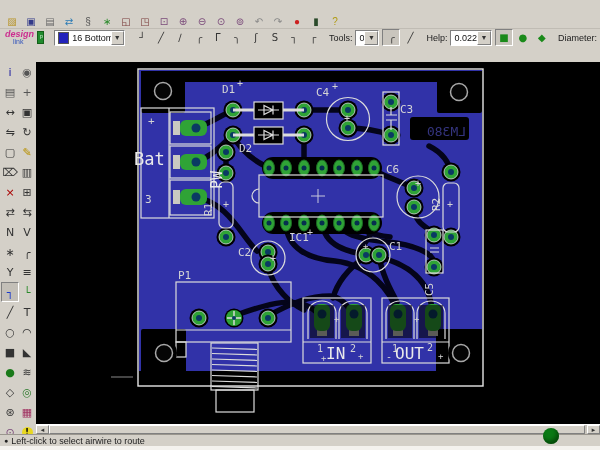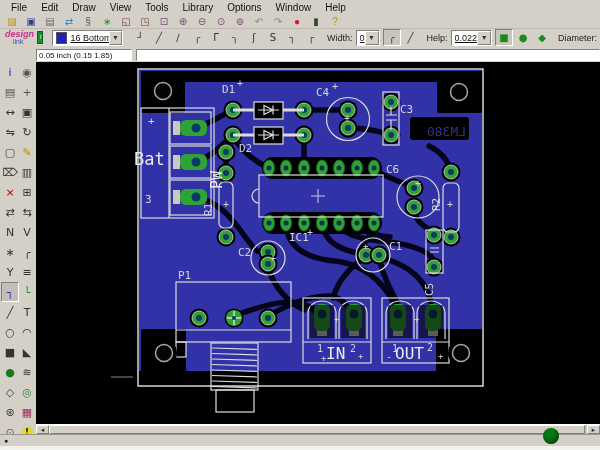--- a/index.html
+++ b/index.html
@@ -13,21 +13,21 @@
   
   #toolbar-top{position:absolute;left:0;top:14px;width:600px;height:15px;display:flex;
                align-items:center;padding-left:3px;box-sizing:border-box;border-bottom:1px solid #c0bcb4;}
   .tbtn{width:16px;height:13px;display:flex;align-items:center;justify-content:center;
         font-size:10px;margin-right:1px;border:1px solid transparent;}
   #toolbar-params{position:absolute;left:0;top:28px;width:600px;height:19px;display:flex;
                   align-items:center;padding-left:2px;box-sizing:border-box;overflow:hidden;white-space:nowrap;}
   .plabel{font-size:9px;margin:0 3px 0 6px;color:#222;}
   .combo{display:flex;align-items:center;background:#fff;border:1px solid;
          border-color:#808080 #fff #fff #808080;height:14px;font-size:9px;padding-left:3px;}
-  .combo .val{overflow:hidden;text-decoration:underline;}
+  .combo .val{overflow:hidden;}
   .combo .drop{width:12px;height:12px;margin-left:auto;background:#d4d0c8;border:1px solid;
                border-color:#fff #808080 #808080 #fff;display:flex;align-items:center;justify-content:center;
                font-size:7px;color:#333;}
   .swatch{width:10px;height:10px;margin-right:3px;border:1px solid #555;}
   .bendbtn,.mbtn{width:16px;height:15px;display:flex;align-items:center;justify-content:center;
          font-size:10px;font-family:"DejaVu Sans","DejaVu Sans Mono",sans-serif;color:#333;
          border:1px solid transparent;margin-right:1px;}
   .pressed{border-color:#808080 #fff #fff #808080 !important;background:#c9c5bd;}
   .sep{width:1px;height:14px;background:#9a968e;margin:0 4px;box-shadow:1px 0 0 #fff;}
   .logo{display:flex;flex-direction:column;line-height:7px;margin:0 3px;}
@@ -66,31 +66,20 @@
   #greenball{position:absolute;left:543px;top:428px;width:16px;height:16px;border-radius:50%;
              background:radial-gradient(circle at 35% 30%, #b9f7b9, #35c23c 45%, #0a7a14 80%, #titulo 100%);
              background-color:#0a7a14;box-shadow:inset -2px -3px 4px rgba(0,40,0,.6);}
   #bottomstrip{position:absolute;left:0;top:446px;width:600px;height:4px;background:#f4f2ee;}
 </style>
 </head>
 <body>
 
 <div id="app">
 
-  <div id="menubar">
-      <div class="menu-item">File</div>
-      <div class="menu-item">Edit</div>
-      <div class="menu-item">Draw</div>
-      <div class="menu-item">View</div>
-      <div class="menu-item">Tools</div>
-      <div class="menu-item">Library</div>
-      <div class="menu-item">Options</div>
-      <div class="menu-item">Window</div>
-      <div class="menu-item">Help</div>
-    </div>
 
   <div id="toolbar-top">
       <div class="tbtn" style="color: rgb(184, 150, 46);">▨</div>
       <div class="tbtn" style="color: rgb(51, 58, 138);">▣</div>
       <div class="tbtn" style="color: rgb(102, 102, 102);">▤</div>
       <div class="tbtn" style="color: rgb(43, 123, 181);">⇄</div>
       <div class="tbtn" style="color: rgb(85, 85, 85);">§</div>
       <div class="tbtn" style="color: rgb(42, 138, 42);">∗</div>
       <div class="tbtn" style="color: rgb(122, 58, 58);">◱</div>
       <div class="tbtn" style="color: rgb(122, 58, 58);">◳</div>
@@ -124,21 +113,21 @@
         <div class="bendbtn">╱</div>
         <div class="bendbtn">∕</div>
         <div class="bendbtn">╭</div>
         <div class="bendbtn">Γ</div>
         <div class="bendbtn">╮</div>
         <div class="bendbtn">ʃ</div>
         <div class="bendbtn">S</div>
         <div class="bendbtn">┐</div>
         <div class="bendbtn">┌</div>
       </span>
-    <span class="plabel">Width:</span>
+    <span class="plabel">Tools:</span>
     <div class="combo" style="width:52px">
       <span class="val">0</span>
       <span class="drop">▼</span>
     </div>
     <span id="miter-group" style="display:flex;margin-left:3px;">
         <div class="mbtn pressed">╭</div>
         <div class="mbtn">╱</div>
       </span>
     <span class="plabel">Help:</span>
     <div class="combo" style="width:46px">
@@ -147,24 +136,20 @@
     </div>
     <span id="via-group" style="display:flex;margin-left:3px;">
         <div class="mbtn pressed" style="color: rgb(26, 138, 26);">■</div>
         <div class="mbtn" style="color: rgb(26, 138, 26);">●</div>
         <div class="mbtn" style="color: rgb(26, 138, 26);">◆</div>
       </span>
     <span class="plabel">Diameter:</span>
 
   </div>
 
-  <div id="coordbar">
-    <div id="coordbox">0.05 inch (0.15 1.85)</div>
-    <input id="cmdline" value="" style="">
-  </div>
 
   <div id="palette">
       <div class="tool" style="color: rgb(26, 26, 160);">i</div>
       <div class="tool" style="color: rgb(85, 85, 85);">◉</div>
       <div class="tool" style="color: rgb(85, 85, 85);">▤</div>
       <div class="tool" style="color: rgb(85, 85, 85);">+</div>
       <div class="tool" style="color: rgb(51, 51, 51);">↔</div>
       <div class="tool" style="color: rgb(51, 51, 51);">▣</div>
       <div class="tool" style="color: rgb(51, 51, 51);">⇋</div>
       <div class="tool" style="color: rgb(51, 51, 51);">↻</div>
@@ -471,16 +456,17 @@
   </svg>
 
   <div id="hscroll">
     <div class="sarrow">◄</div>
     <div id="hthumb"></div>
     <div class="sarrow">►</div>
   </div>
 
   <div id="statusbar">
     <span class="bullet">●</span>
+    <span>Left-click to select airwire to route</span>
   </div>
   <div id="greenball"></div>
   <div id="bottomstrip"></div>
 </div>
 
 </body></html>

